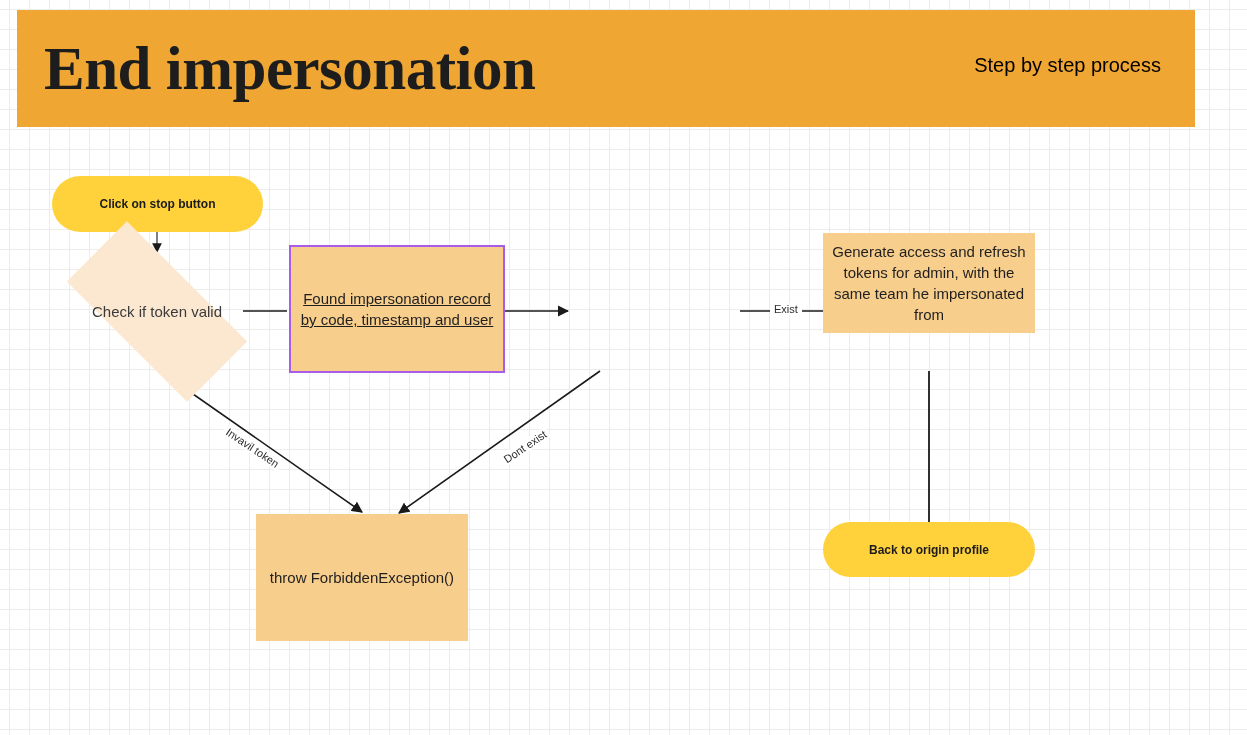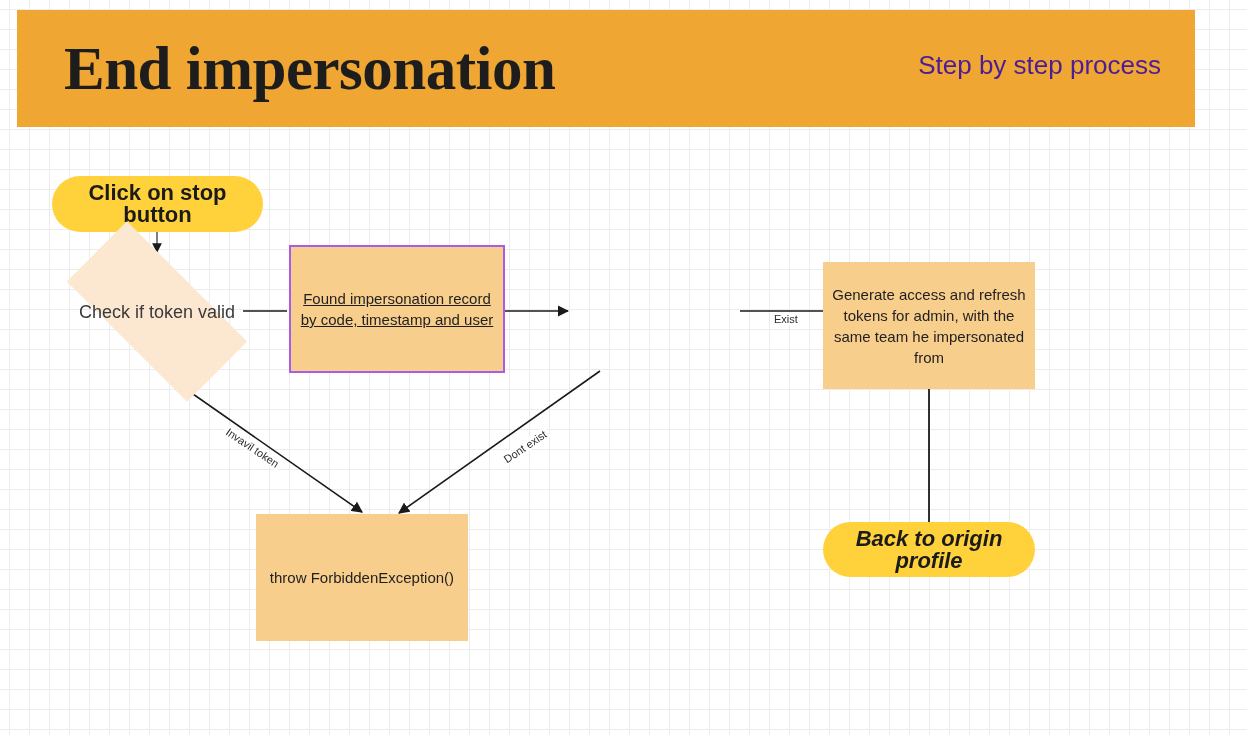--- a/index.html
+++ b/index.html
@@ -52,48 +52,47 @@
     position: absolute;
     left: 27px;
     top: 22px;
     font-family: "Liberation Serif", serif;
     font-weight: bold;
     font-size: 61px;
     line-height: 74px;
     color: #1d1d1d;
     letter-spacing: -0.5px;
     white-space: nowrap;
-    margin-left: 20px;
   }
   #header-subtitle {
     position: absolute;
     right: 34px;
     top: 42px;
-    font-size: 26px;
+    font-size: 20px;
     line-height: 27px;
-    color: #4c1d95;
+    color: #000000;
     white-space: nowrap;
   }
 
   
   .node {
     position: absolute;
     box-sizing: border-box;
     display: flex;
     align-items: center;
     justify-content: center;
     text-align: center;
   }
 
   .pill {
     background-color: #ffd23c;
     border-radius: 999px;
     color: #1b1b1b;
     font-weight: bold;
-    font-size: 22px;
+    font-size: 12px;
     line-height: 22px;
   }
 
   .rect {
     background-color: #f8ce8d;
     color: #1f1f1f;
     font-size: 15px;
     line-height: 21px;
   }
   .rect.selected {
@@ -110,21 +109,21 @@
     transform: rotate(45deg);
   }
   .diamond-label {
     position: absolute;
     inset: 0;
     display: flex;
     align-items: center;
     justify-content: center;
     text-align: center;
     color: #3a3a3a;
-    font-size: 18px;
+    font-size: 15px;
     line-height: 24px;
   }
 
   
   #connectors {
     position: absolute;
     left: 0;
     top: 0;
     width: 1247px;
     height: 735px;
@@ -178,21 +177,21 @@
 
     <line x1="740" y1="311" x2="823" y2="311" stroke="#1a1a1a" stroke-width="1.6"></line>
 
     <line x1="160" y1="371" x2="362" y2="512" stroke="#1a1a1a" stroke-width="1.6" marker-end="url(#arrow)"></line>
 
     <line x1="600" y1="371" x2="399" y2="513" stroke="#1a1a1a" stroke-width="1.6" marker-end="url(#arrow)"></line>
 
     <line x1="929" y1="371" x2="929" y2="523" stroke="#1a1a1a" stroke-width="1.8"></line>
   </svg>
 
-  <div class="edge-label plain" style="left:770px; top:303px;margin-top:10px;">Exist</div>
+  <div class="edge-label plain" style="left:770px; top:303px;">Exist</div>
 
   <div class="edge-label rot-down" style="left:228px; top:424px;">Invavil token</div>
 
   <div class="edge-label rot-up" style="left:499px; top:457px;">Dont exist</div>
 
   <div class="node pill" style="left:52px; top:176px; width:211px; height:56px;">
     <span>Click on stop button</span>
   </div>
 
   <div class="diamond-wrap" style="left:72px; top:269px; width:170px; height:85px;">
@@ -200,25 +199,25 @@
     <div class="diamond-label" style="left:-5px; right:-5px;">
       <span>Check if token valid</span>
     </div>
   </div>
 
   <div class="node rect selected" style="left:289px; top:245px; width:216px; height:128px; padding:0 8px;text-decoration:underline;">
     <span>Found impersonation record by code, timestamp and user</span>
   </div>
 
 
-  <div class="node rect" style="left:823px; top:262px; width:212px; height:127px; padding:0 6px;">
+  <div class="node rect" style="left:823px; top:233px; width:212px; height:100px; padding:0 6px;">
     <span>Generate access and refresh tokens for admin, with the same team he impersonated from</span>
   </div>
 
   <div class="node rect" style="left:256px; top:514px; width:212px; height:127px; ">
     <span>throw ForbiddenException()</span>
   </div>
 
-  <div class="node pill" style="left:823px; top:522px; width:212px; height:55px;font-style:italic;">
+  <div class="node pill" style="left:823px; top:522px; width:212px; height:55px;">
     <span>Back to origin profile</span>
   </div>
 
 </div>
 
 </body></html>

